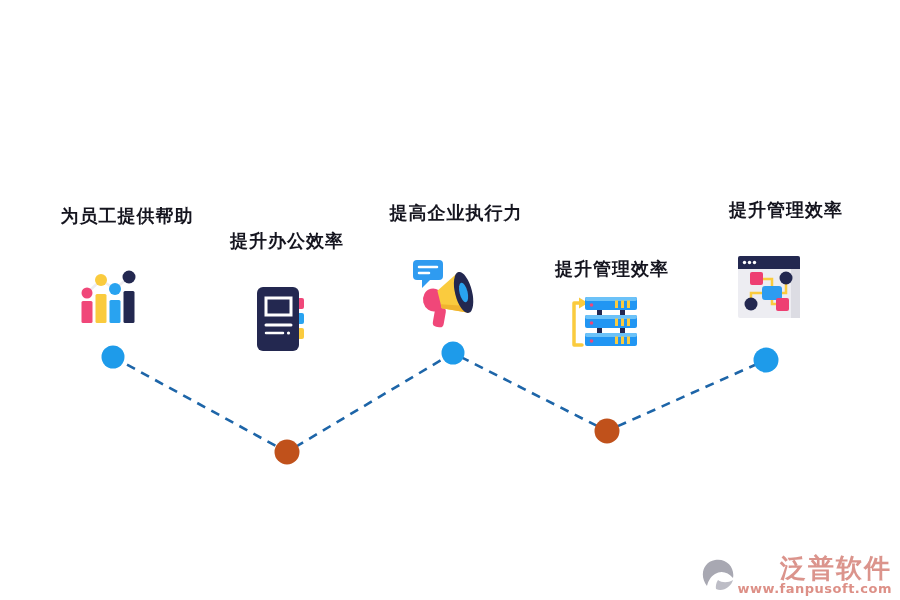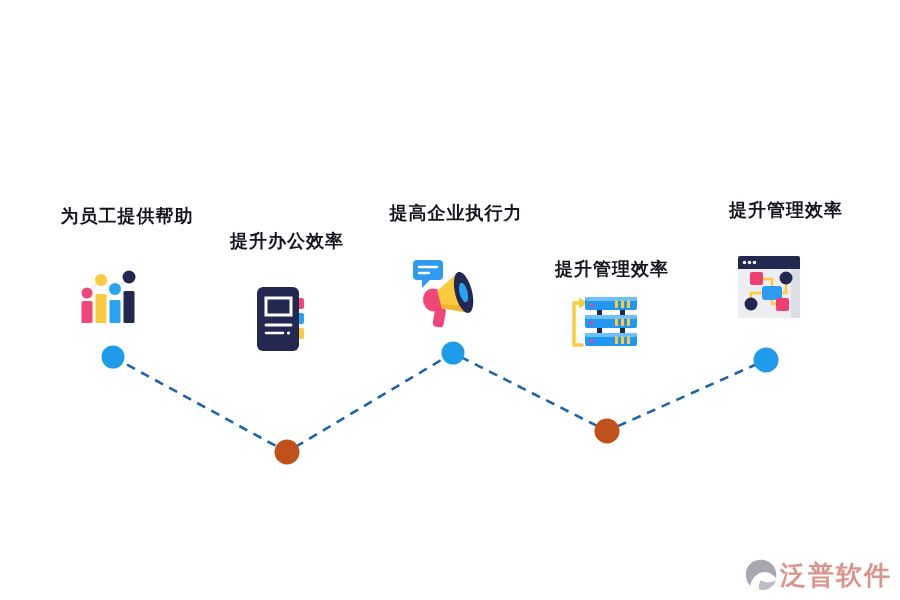--- a/index.html
+++ b/index.html
@@ -172,16 +172,17 @@
 
   <div class="watermark">
     <span class="watermark-logo">
       <svg width="34" height="36" viewBox="0 0 34 36">
         <path d="M6 29 C-2 19 2 5 14 3 C26 1 34 11 32 21 C27 15 20 13 14 17 C9 20 7 25 6 29 Z" fill="#A8A8B2"></path>
         <path d="M15 32 C22 35 30 30 32 23 C27 26 21 26 17 23 C15 26 14.5 29.5 15 32 Z" fill="#BDBDC6"></path>
       </svg>
     </span>
     <span class="watermark-text">
       <span class="watermark-brand">泛普软件</span>
+      <span class="watermark-url">www.fanpusoft.com</span>
     </span>
   </div>
 
 </div>
 
 </body></html>

